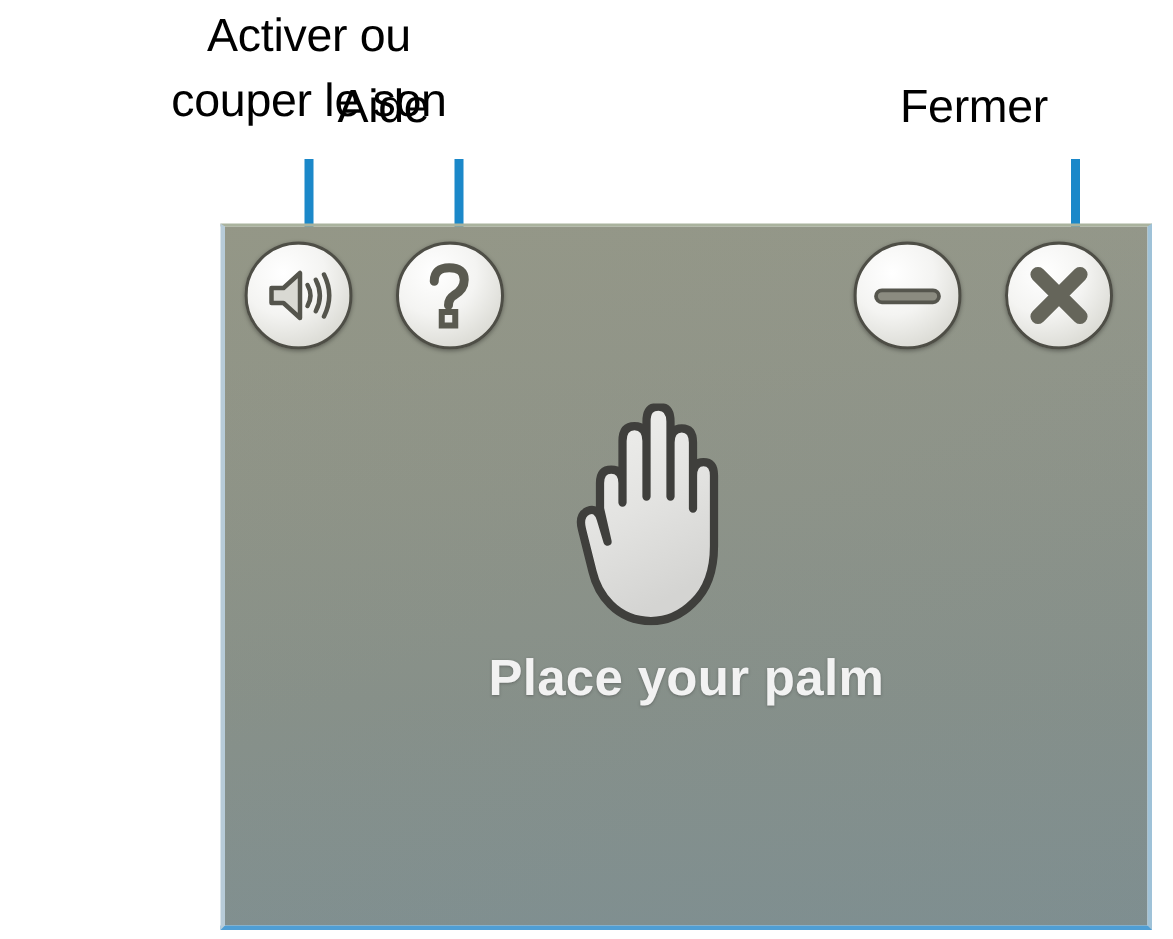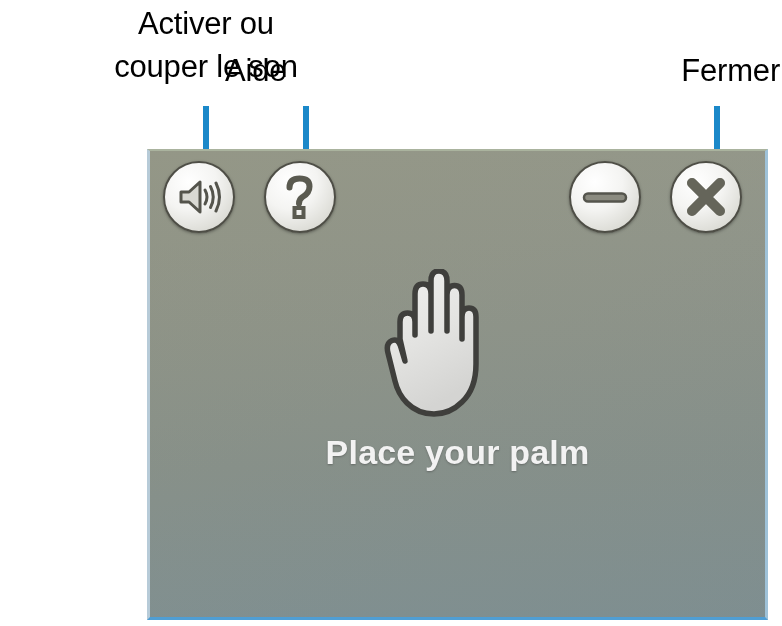--- a/index.html
+++ b/index.html
@@ -35,21 +35,21 @@
   #label-help {
     left: 225px;
     top: 49px;
     width: 160px;
     text-align: left;
   }
   #label-close {
     left: 600px;
     top: 49px;
     width: 180px;
-    text-align: right;
+    text-align: left;
   }
 
   
   .leader-line {
     position: absolute;
     width: 6px;
     background: #1b88c9;
   }
   .leader-dot {
     position: absolute;

